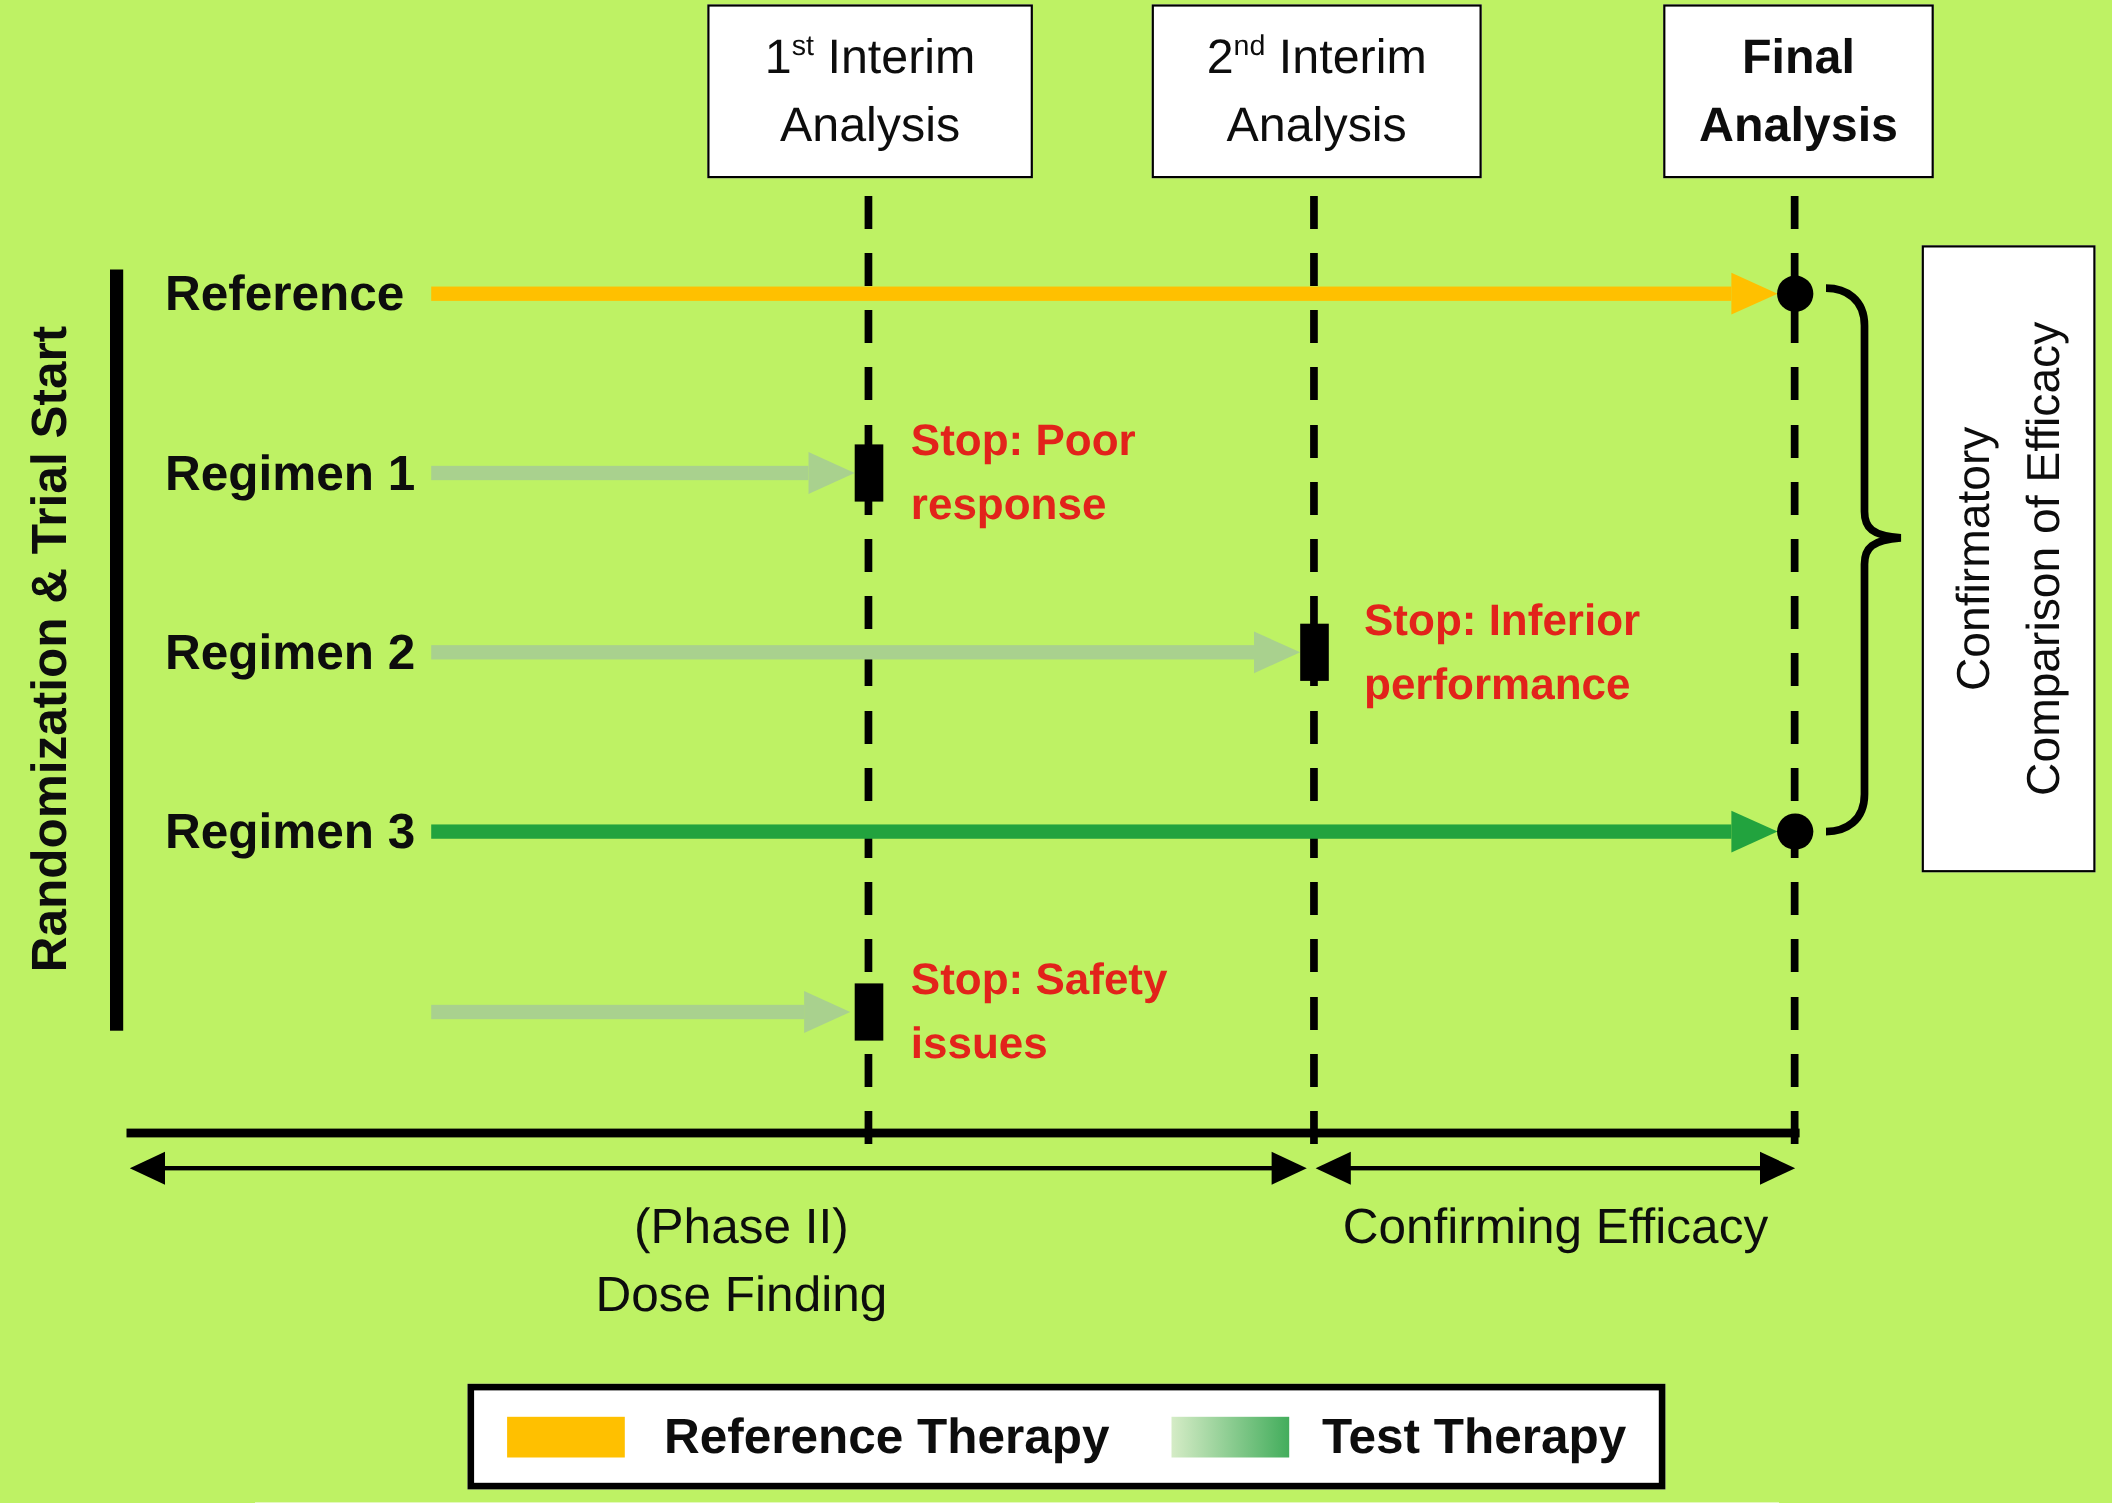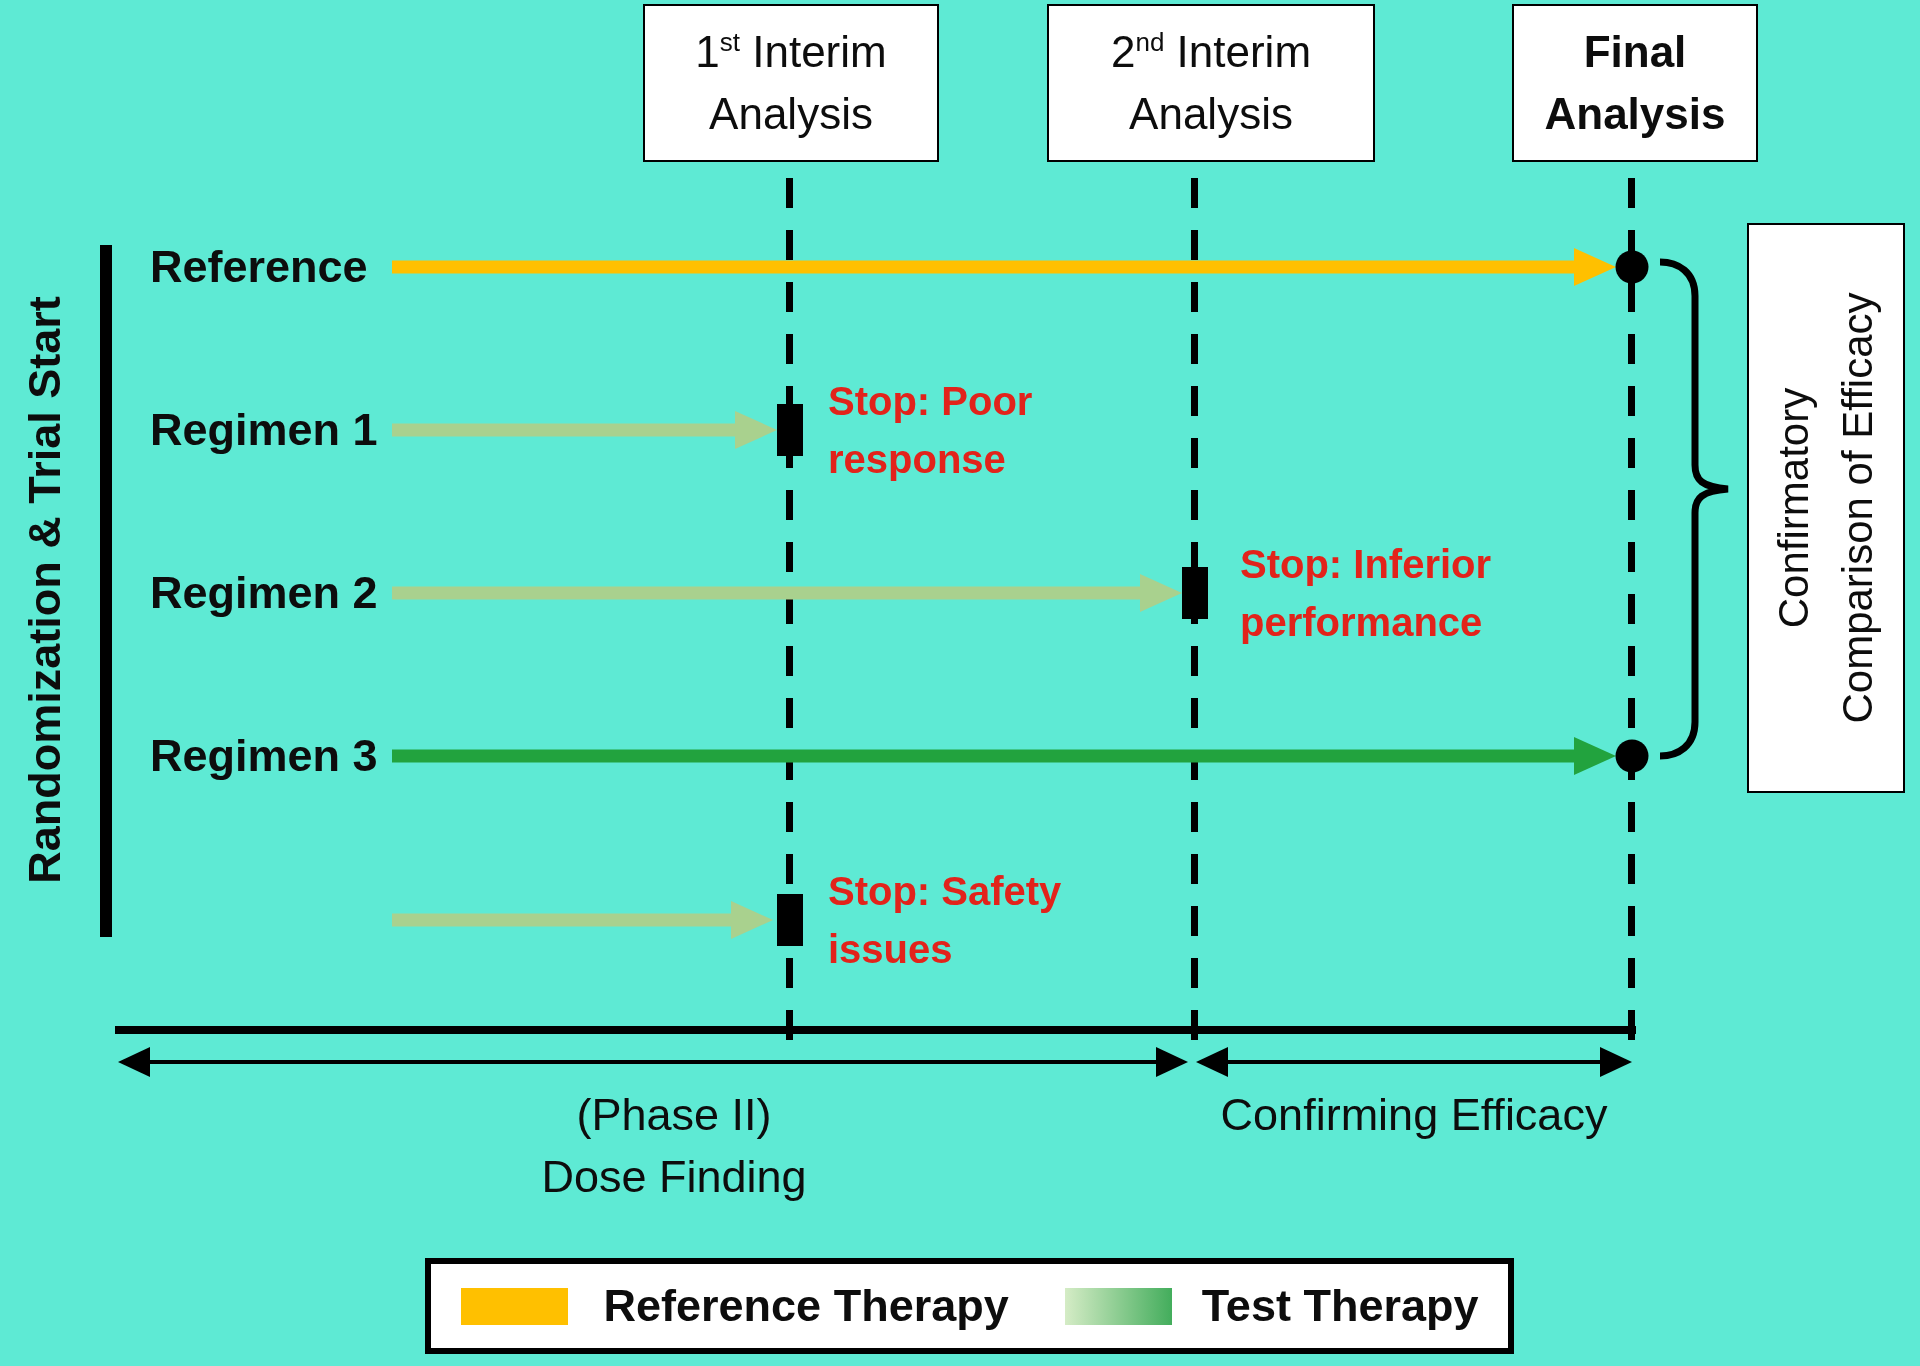--- a/index.html
+++ b/index.html
@@ -1,24 +1,24 @@
 <!DOCTYPE html>
 <html style="--reference_yellow: #FFC000; --test_light_green: #A9D18E; --test_dark_green: #22A33E; --stop_red: #E2231B; --legend_gradient_start: #D5ECC6; --legend_gradient_end: #43AD5C;"><head>
 <meta charset="utf-8">
 <style>
   html,body{margin:0;padding:0;background:#fff;}
-  #canvas{position:relative;width:1920px;height:1366px;background:#5eead4;overflow:hidden;
+  #canvas{position:relative;width:1920px;height:1366px;background:#bef264;overflow:hidden;
           font-family:"Liberation Sans",sans-serif;color:#0d0d0d;}
 
   
   .mbox{position:absolute;top:4px;height:158px;border:2px solid #000;background:#fff;
         box-sizing:border-box;display:flex;flex-direction:column;align-items:center;
         justify-content:center;font-size:44px;line-height:62px;text-align:center;}
   #mbox1{left:643px;width:296px;}
-  #mbox2{left:1047px;width:328px;}
+  #mbox2{left:1047px;width:300px;}
   #mbox3{left:1512px;width:246px;font-weight:bold;}
   .mbox sup{font-size:26px;line-height:0;vertical-align:super;}
 
   
   .vdash{position:absolute;top:178px;height:868px;width:7px;
          background:repeating-linear-gradient(180deg,#000 0 30px,transparent 30px 52px);}
   #vdash1{left:786px;} #vdash2{left:1191px;} #vdash3{left:1628px;}
 
   
   #leftbar{position:absolute;left:100px;top:245px;width:12px;height:692px;background:#000;}

